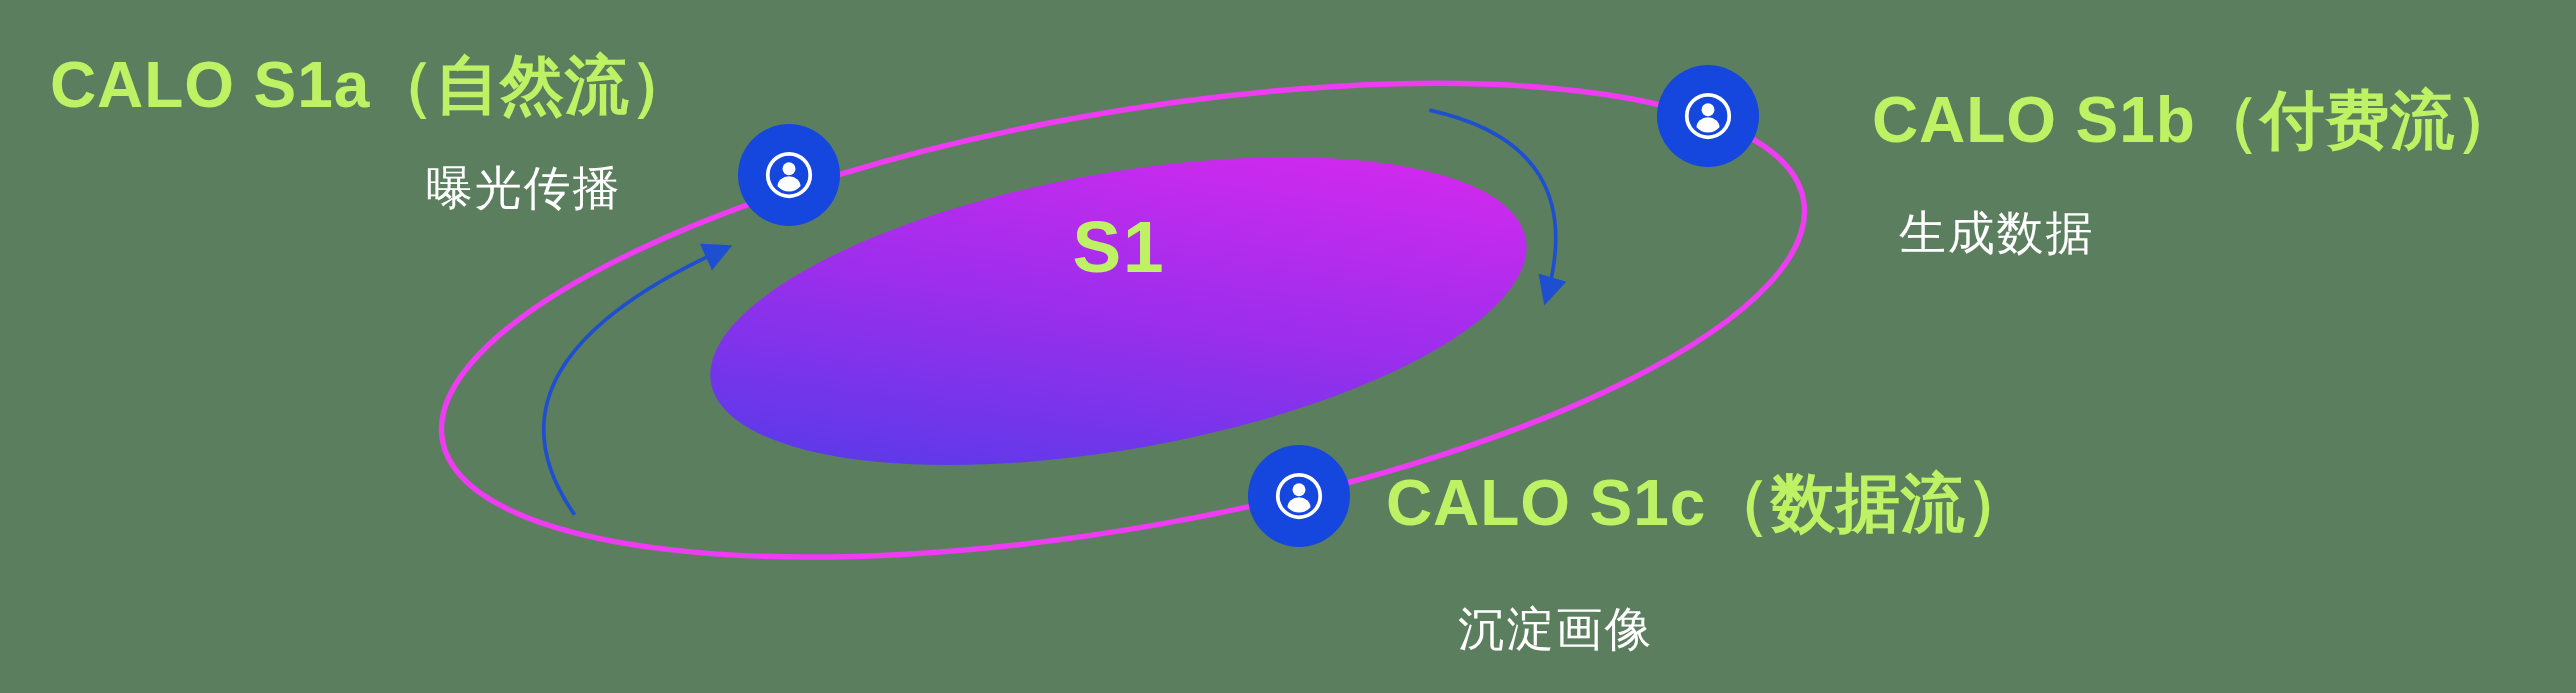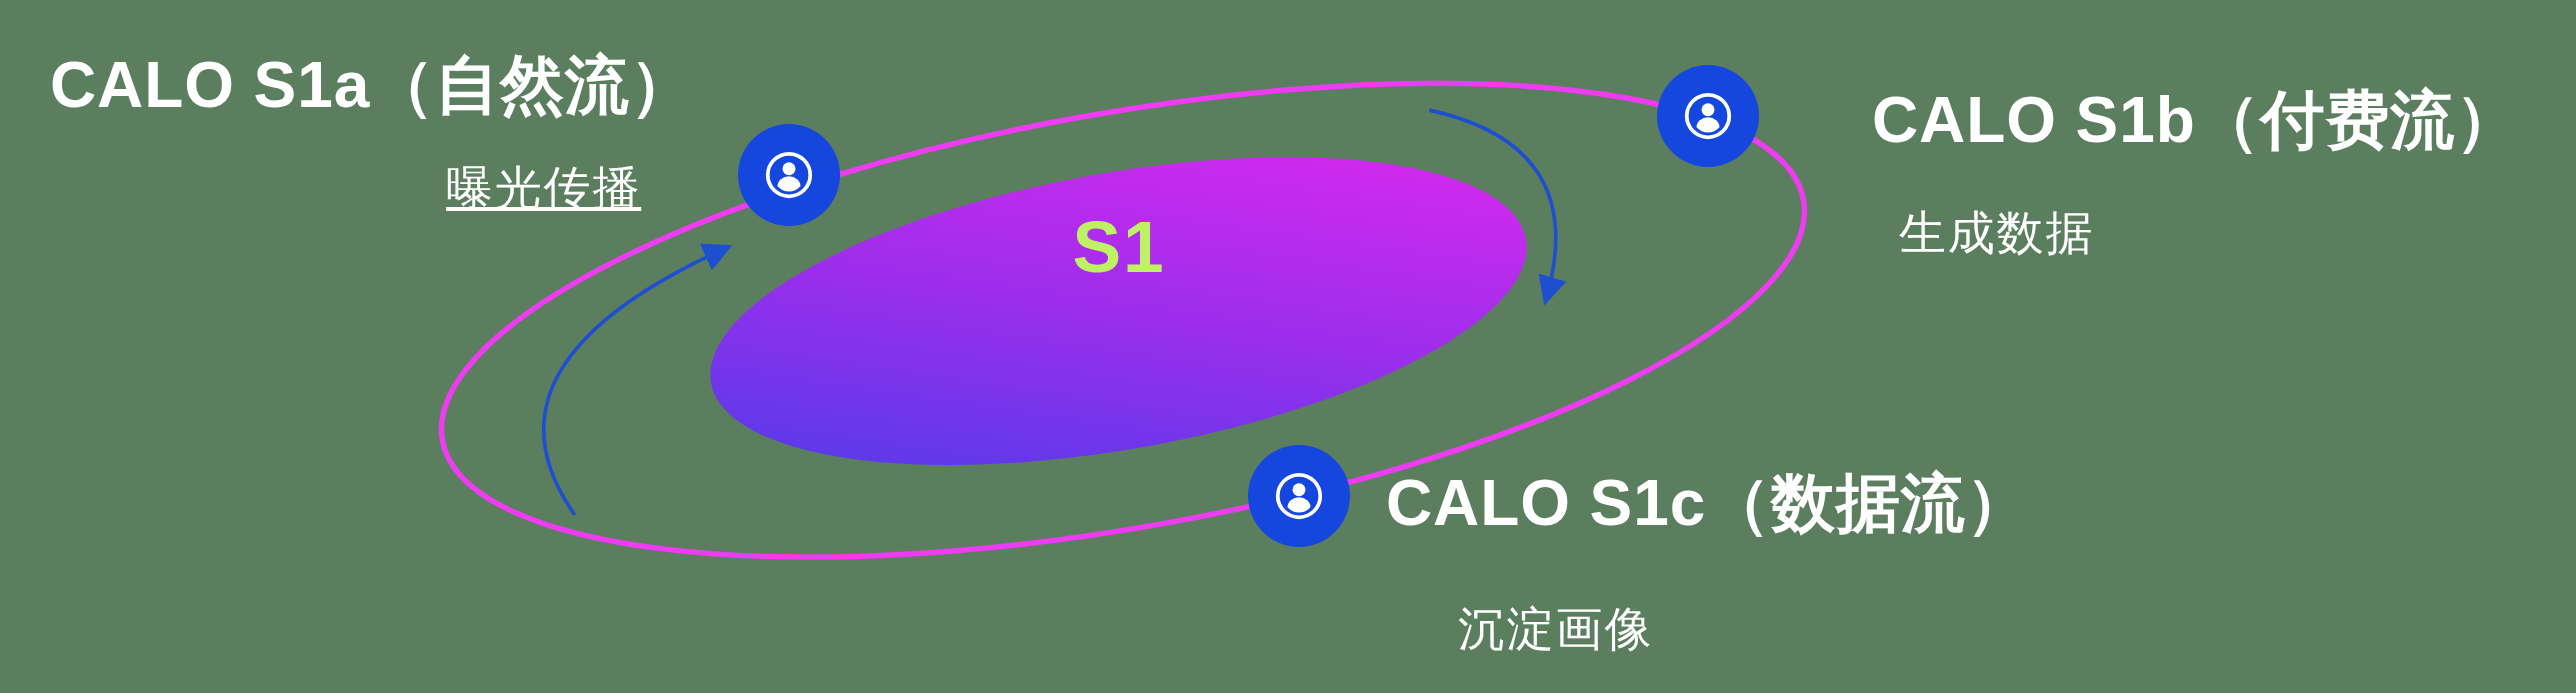--- a/index.html
+++ b/index.html
@@ -7,37 +7,37 @@
   body {
     position: relative;
     background: #5b7e5e;
     font-family: "Liberation Sans", "DejaVu Sans", sans-serif;
     overflow: hidden;
   }
   .layer { position: absolute; left: 0; top: 0; width: 2576px; height: 694px; }
 
   .blue-label {
     position: absolute;
-    color: #ffffff;
+    color: #bef264;
     font-size: 64px;
     font-weight: 700;
     letter-spacing: 0.9px;
     white-space: nowrap;
   }
   .white-label {
     position: absolute;
     color: #ffffff;
     font-size: 47px;
     font-weight: 500;
     letter-spacing: 1.8px;
     white-space: nowrap;
   }
 
   #label-s1a { left: 50px;   top: 42px;  }
-  #sub-s1a   { left: 446px;  top: 157px; text-decoration: underline; }
+  #sub-s1a   { left: 426px;  top: 157px; }
   #label-s1b { left: 1824px; top: 77px; margin-left: 48px;  }
   #sub-s1b   { left: 1899px; top: 202px; }
   #label-s1c { left: 1386px; top: 452px; margin-top: 8px; }
   #sub-s1c   { left: 1458px; top: 598px; }
 
   .node {
     position: absolute;
     width: 102px; height: 102px;
     border-radius: 50%;
     background: #1546de;

